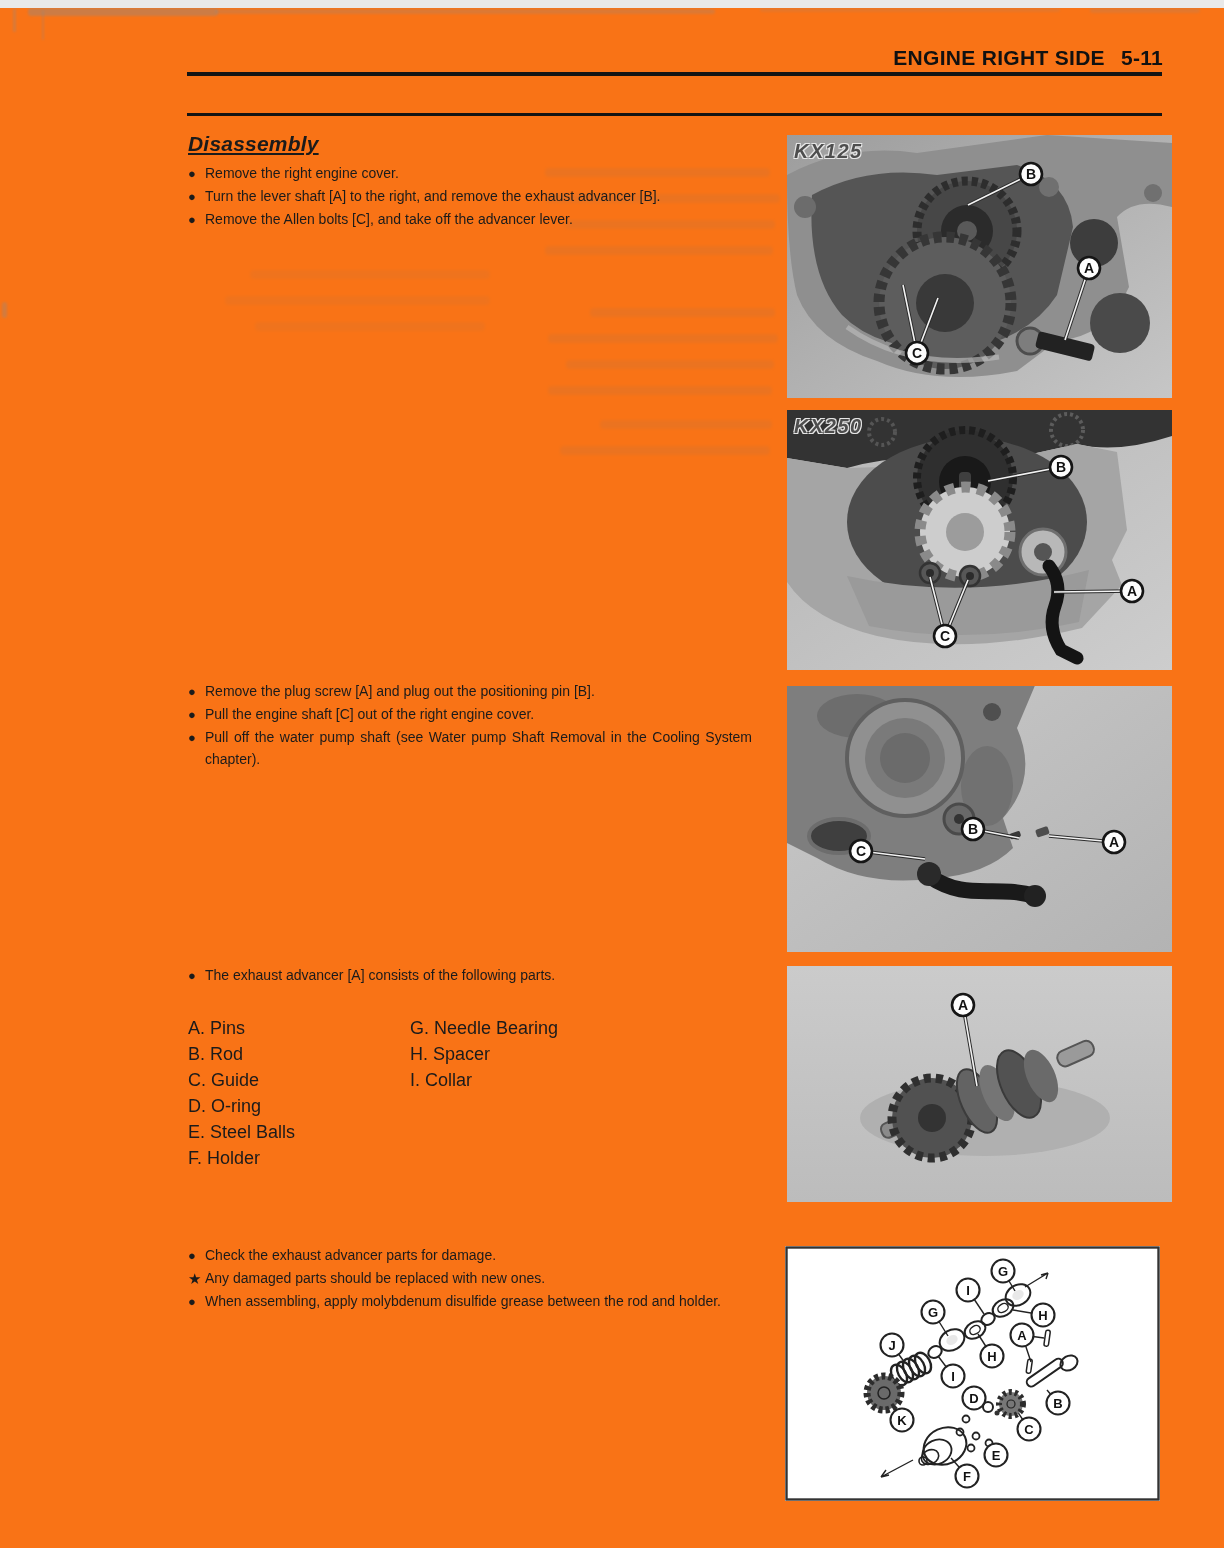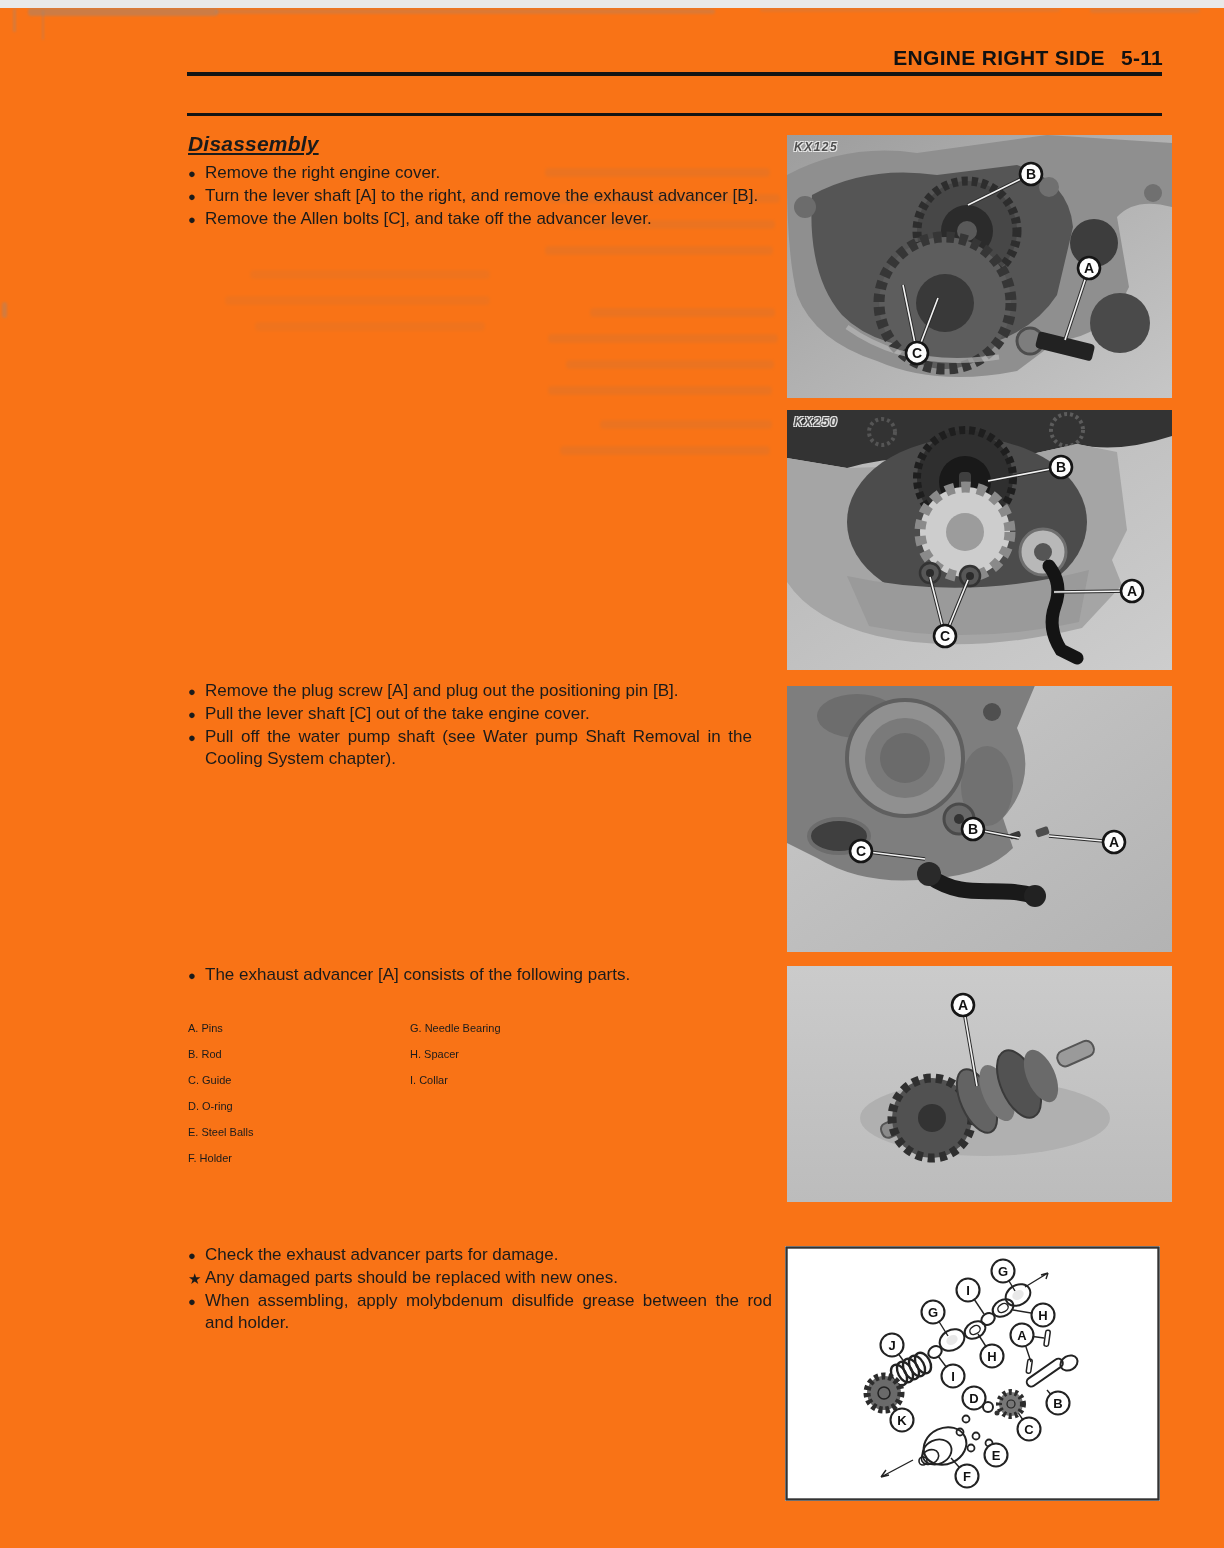--- a/index.html
+++ b/index.html
@@ -21,32 +21,32 @@
   .rule { position:absolute; left:187px; width:975px; background:#141414; }
   .rule-1 { top:64px; height:4px; }
   .rule-2 { top:105px; height:3px; }
 
   
   .tblock { position:absolute; left:188px; width:584px; }
   .sec-heading { margin:0 0 6px 0; font-style:italic; font-weight:700; font-size:21px; letter-spacing:.2px;text-decoration:underline; }
   .bullet { display:flex; align-items:flex-start; }
   .marker { flex:0 0 17px; font-size:13px; line-height:22px; padding-top:1px; }
   .marker.star { font-size:15px; }
-  .btext { margin:0; flex:1; font-size:17px; line-height:22px; text-align:justify; }
-
-  .parts-grid { display:flex; margin-top:28px; font-size:11px; }
+  .btext { margin:0; flex:1; font-size:14px; line-height:22px; text-align:justify; }
+
+  .parts-grid { display:flex; margin-top:28px; font-size:18px; }
   .parts-col-left { width:222px; }
   .parts-col-right { flex:1; }
   .part-item { line-height:26px; }
 
   
   .photo { position:absolute; overflow:hidden; background:#bdbdbd; }
   .photo svg { display:block; }
   .photo-label {
-    position:absolute; left:7px; top:5px; font-size:12px; font-weight:700; font-style:italic;
+    position:absolute; left:7px; top:5px; font-size:20px; font-weight:700; font-style:italic;
     letter-spacing:1.5px; color:#4e4e4e;
     text-shadow:1px 1px 0 #e6e6e6, -1px -1px 0 #e6e6e6, 1px -1px 0 #e6e6e6, -1px 1px 0 #e6e6e6;
   }
   #photo-kx125   { left:787px; top:127px;  width:385px; height:263px; }
   #photo-kx250   { left:787px; top:402px;  width:385px; height:260px; }
   #photo-cover   { left:787px; top:678px;  width:385px; height:266px; }
   #photo-advancer{ left:787px; top:958px;  width:385px; height:236px; }
   #diagram       { left:785px; top:1238px; width:375px; height:255px; background:#fff; }
 
   
@@ -109,21 +109,21 @@
     </div>
   </div>
 
   <div class="tblock" style="top:672px;width:564px;">
     <div class="bullet">
       <span class="marker">●</span>
       <p class="btext">Remove the plug screw [A] and plug out the positioning pin [B].</p>
     </div>
     <div class="bullet">
       <span class="marker">●</span>
-      <p class="btext">Pull the lever shaft [C] out of the take engine cover.</p>
+      <p class="btext">Pull the engine shaft [C] out of the right engine cover.</p>
     </div>
     <div class="bullet">
       <span class="marker">●</span>
       <p class="btext">Pull off the water pump shaft (see Water pump Shaft Removal in the Cooling System chapter).</p>
     </div>
   </div>
 
   <div class="tblock" style="top:956px;">
     <div class="bullet">
       <span class="marker">●</span>

